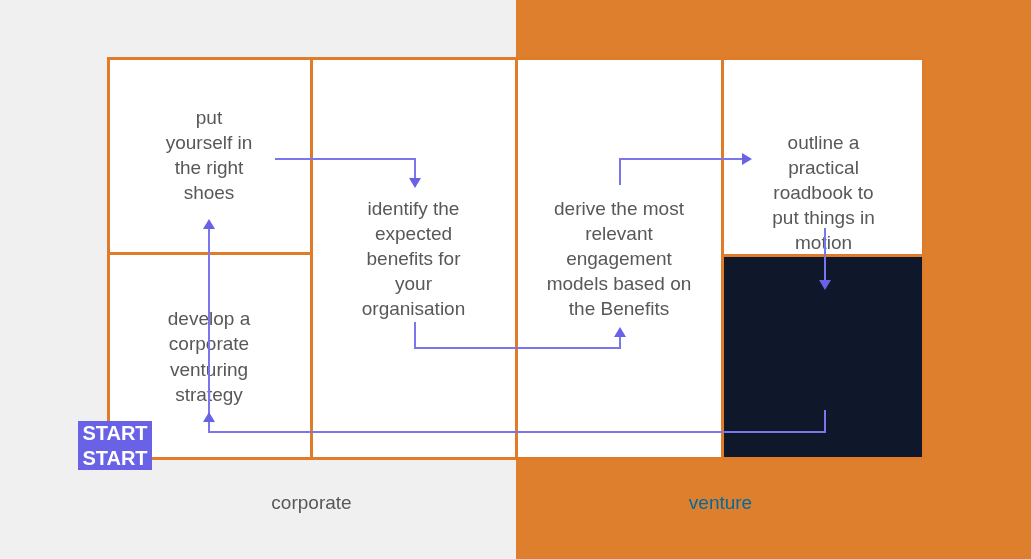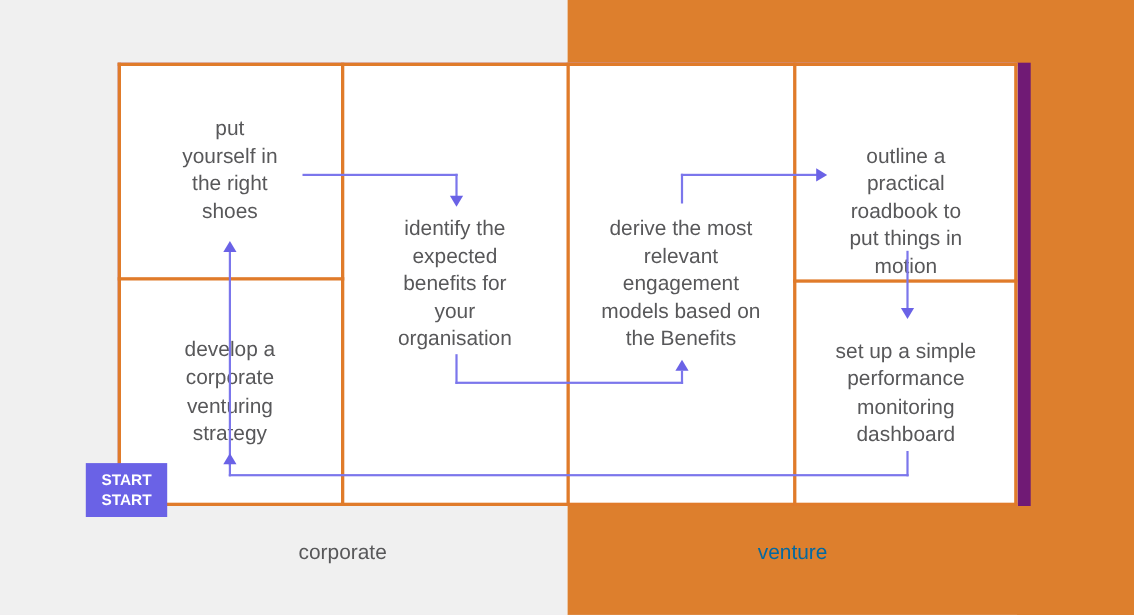--- a/index.html
+++ b/index.html
@@ -5,39 +5,39 @@
   html,body{margin:0;padding:0;}
   body{width:1031px;height:559px;overflow:hidden;
        font-family:"Liberation Sans", sans-serif;background:#ffffff;}
   #canvas{position:relative;width:1031px;height:559px;overflow:hidden;}
 
   
   .bg-left{position:absolute;left:0;top:0;width:516px;height:559px;background:#f0f0f0;}
   .bg-right{position:absolute;left:516px;top:0;width:515px;height:559px;background:#dd7f2d;}
 
   
-  .grid{position:absolute;left:107px;top:57px;width:818px;height:403px;background:#701a75;padding-left:12px;}
+  .grid{position:absolute;left:107px;top:57px;width:818px;height:403px;background:#0f172a;}
   .cell{position:absolute;background:#ffffff;box-sizing:border-box;
         display:flex;align-items:center;justify-content:center;}
   .cell .txt{font-size:19px;line-height:1.32;color:#58585a;text-align:center;
              padding:0 10px;white-space:pre-line;}
 
   
   .rule{position:absolute;background:#e07b2a;}
 
   
   .seg{position:absolute;background:#7b76ec;}
   .head{position:absolute;width:0;height:0;}
   .head.down{border-left:6px solid transparent;border-right:6px solid transparent;border-top:10px solid #6a62e6;}
   .head.up{border-left:6px solid transparent;border-right:6px solid transparent;border-bottom:10px solid #6a62e6;}
   .head.right{border-top:6px solid transparent;border-bottom:6px solid transparent;border-left:10px solid #6a62e6;}
 
   
   .badge{position:absolute;left:78px;top:421px;width:74px;height:49px;background:#6a62e6;
-         color:#ffffff;font-size:14px;font-weight:bold;line-height:1.25;text-align:center;
+         color:#ffffff;font-size:20px;font-weight:bold;line-height:1.25;text-align:center;
          display:flex;flex-direction:column;align-items:center;justify-content:center;}
 
   
   .foot{position:absolute;top:492px;font-size:19px;}
   #foot-corporate{left:107px;width:409px;text-align:center;color:#58585a;}
   #foot-venture{left:516px;width:409px;text-align:center;color:#0369a1;}
 </style>
 </head>
 <body>
 
@@ -79,26 +79,20 @@
     </div>
 
     <div class="cell" style="left:615px;top:0px;width:203px;height:198px;align-items:flex-end;">
       <span class="txt">outline a
 practical
 roadbook to
 put things in
 motion</span>
     </div>
 
-    <div class="cell" style="left:615px;top:198px;width:203px;height:205px;">
-      <span class="txt">set up a simple
-performance
-monitoring
-dashboard</span>
-    </div>
 
     <div class="rule" style="left:0px;top:0px;width:818px;height:3px;"></div>
     <div class="rule" style="left:0px;top:400px;width:818px;height:3px;"></div>
     <div class="rule" style="left:0px;top:0px;width:3px;height:403px;"></div>
     <div class="rule" style="left:815px;top:0px;width:3px;height:403px;"></div>
 
     <div class="rule" style="left:203px;top:0px;width:3px;height:403px;"></div>
     <div class="rule" style="left:408px;top:0px;width:3px;height:403px;"></div>
     <div class="rule" style="left:614px;top:0px;width:3px;height:403px;"></div>
 

